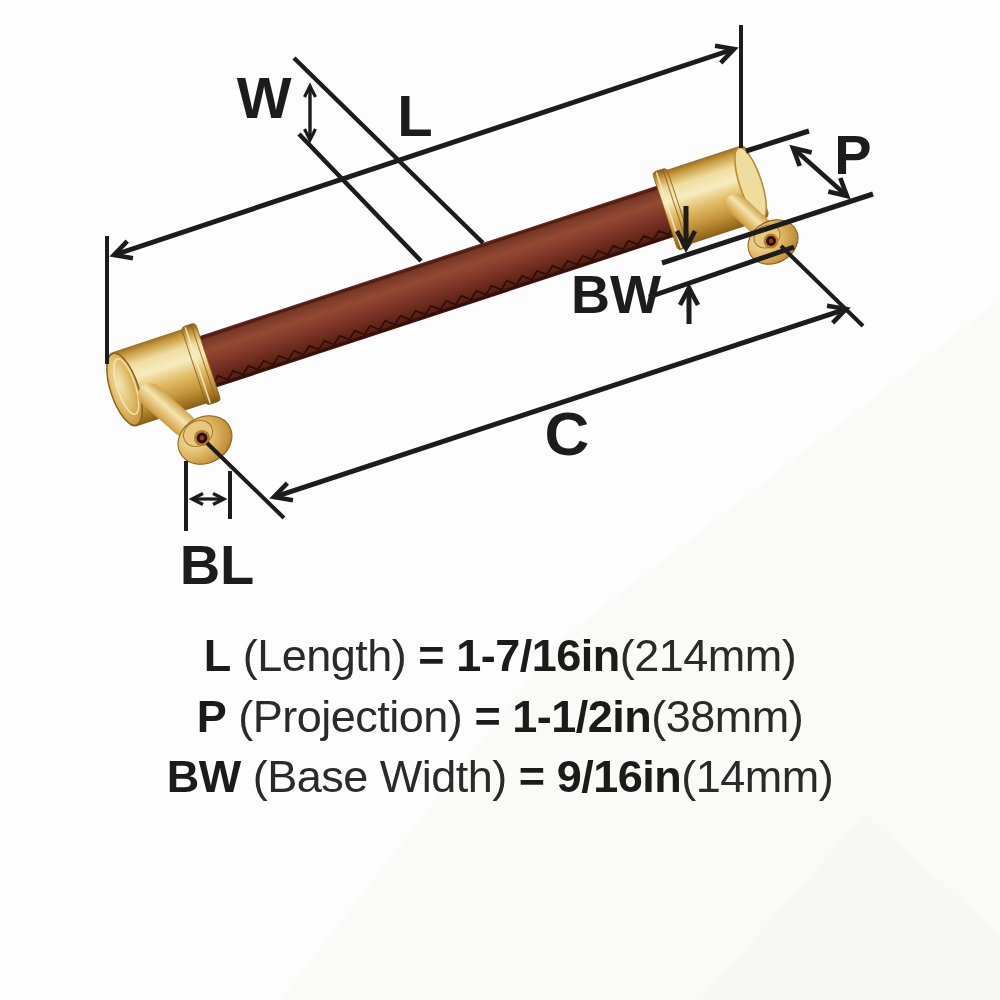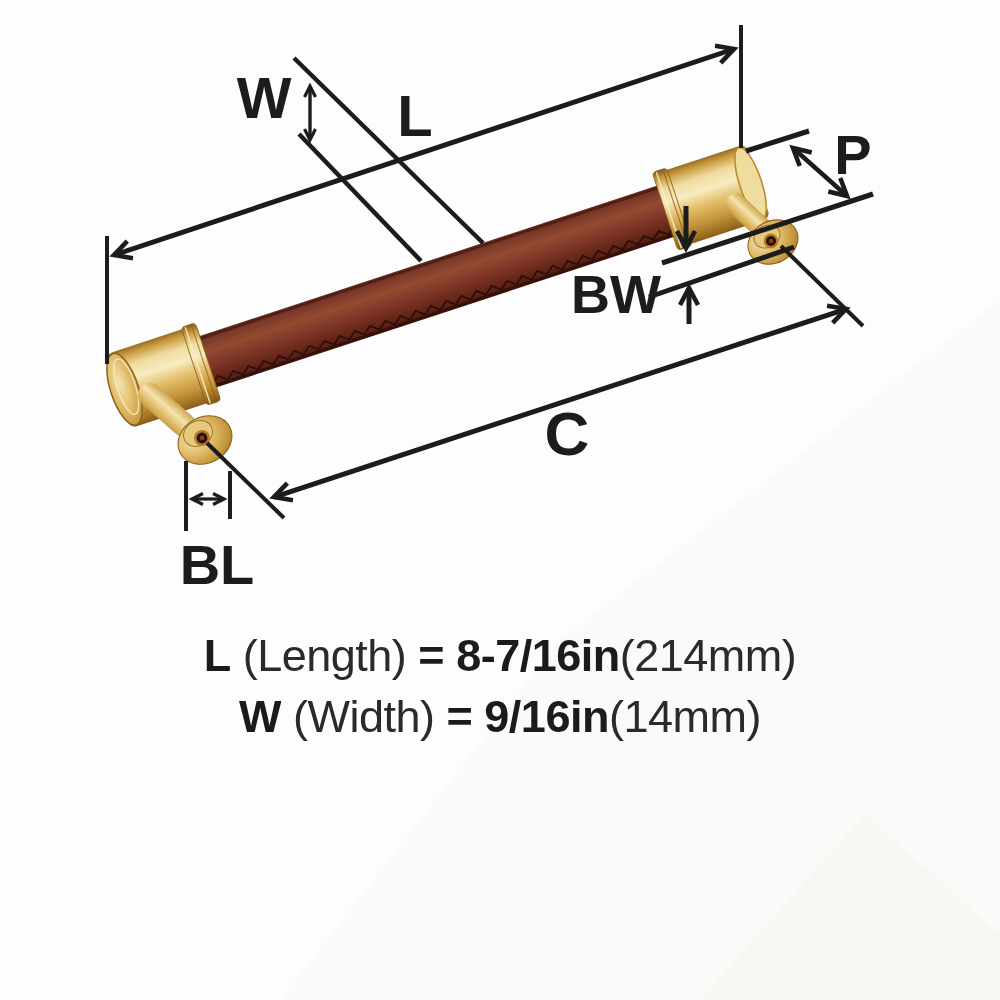--- a/index.html
+++ b/index.html
@@ -157,16 +157,17 @@
   <text class="dimlabel" x="264" y="118" font-size="58" text-anchor="middle">W</text>
   <text class="dimlabel" x="415" y="136" font-size="58" text-anchor="middle">L</text>
   <text class="dimlabel" x="853" y="174" font-size="56" text-anchor="middle">P</text>
   <text class="dimlabel" x="616" y="313" font-size="54" text-anchor="middle">BW</text>
   <text class="dimlabel" x="567" y="455" font-size="62" text-anchor="middle">C</text>
   <text class="dimlabel" x="217" y="584" font-size="56" text-anchor="middle">BL</text>
 </svg>
 
 
 <div id="specs">
-      <div class="spec-line"><b>L</b><span> (Length) </span><b>= 8-7/16in</b><span>(214mm)</span></div>
-      <div class="spec-line"><b>W</b><span> (Width) </span><b>= 9/16in</b><span>(14mm)</span></div>
+      <div class="spec-line"><b>L</b><span> (Length) </span><b>= 1-7/16in</b><span>(214mm)</span></div>
+      <div class="spec-line"><b>P</b><span> (Projection) </span><b>= 1-1/2in</b><span>(38mm)</span></div>
+      <div class="spec-line"><b>BW</b><span> (Base Width) </span><b>= 9/16in</b><span>(14mm)</span></div>
     </div>
 </div>
 
 </body></html>

